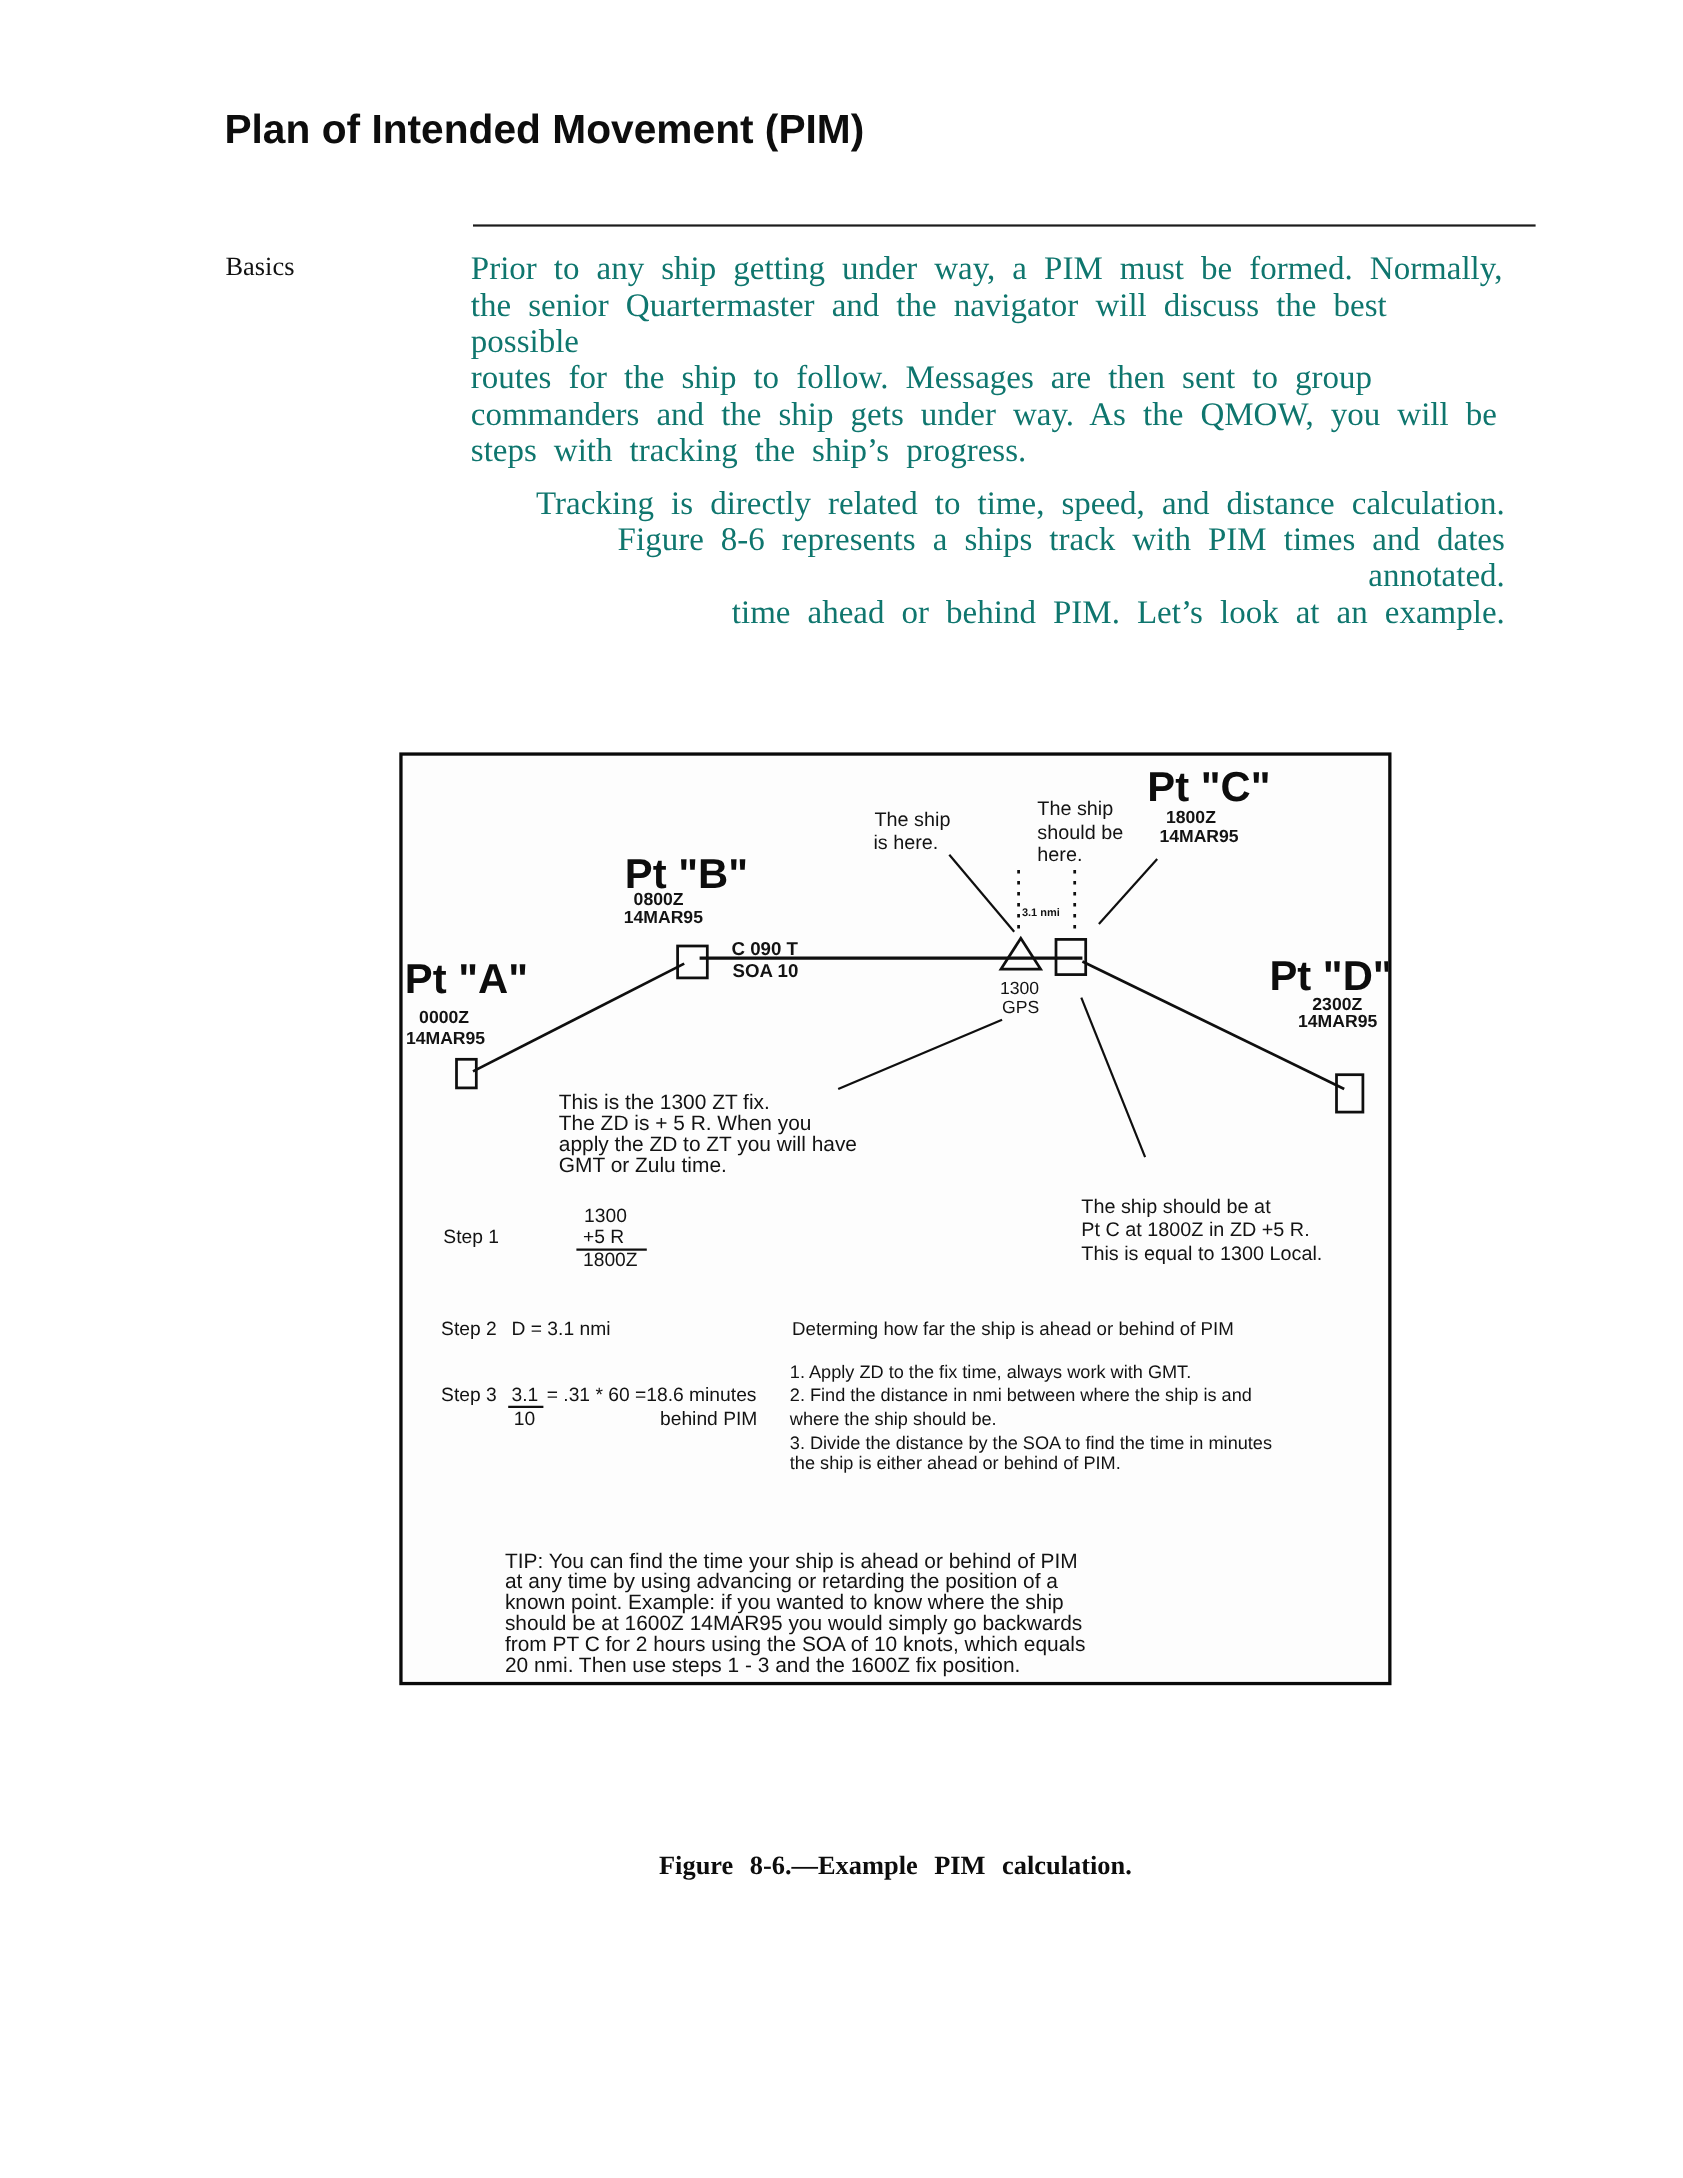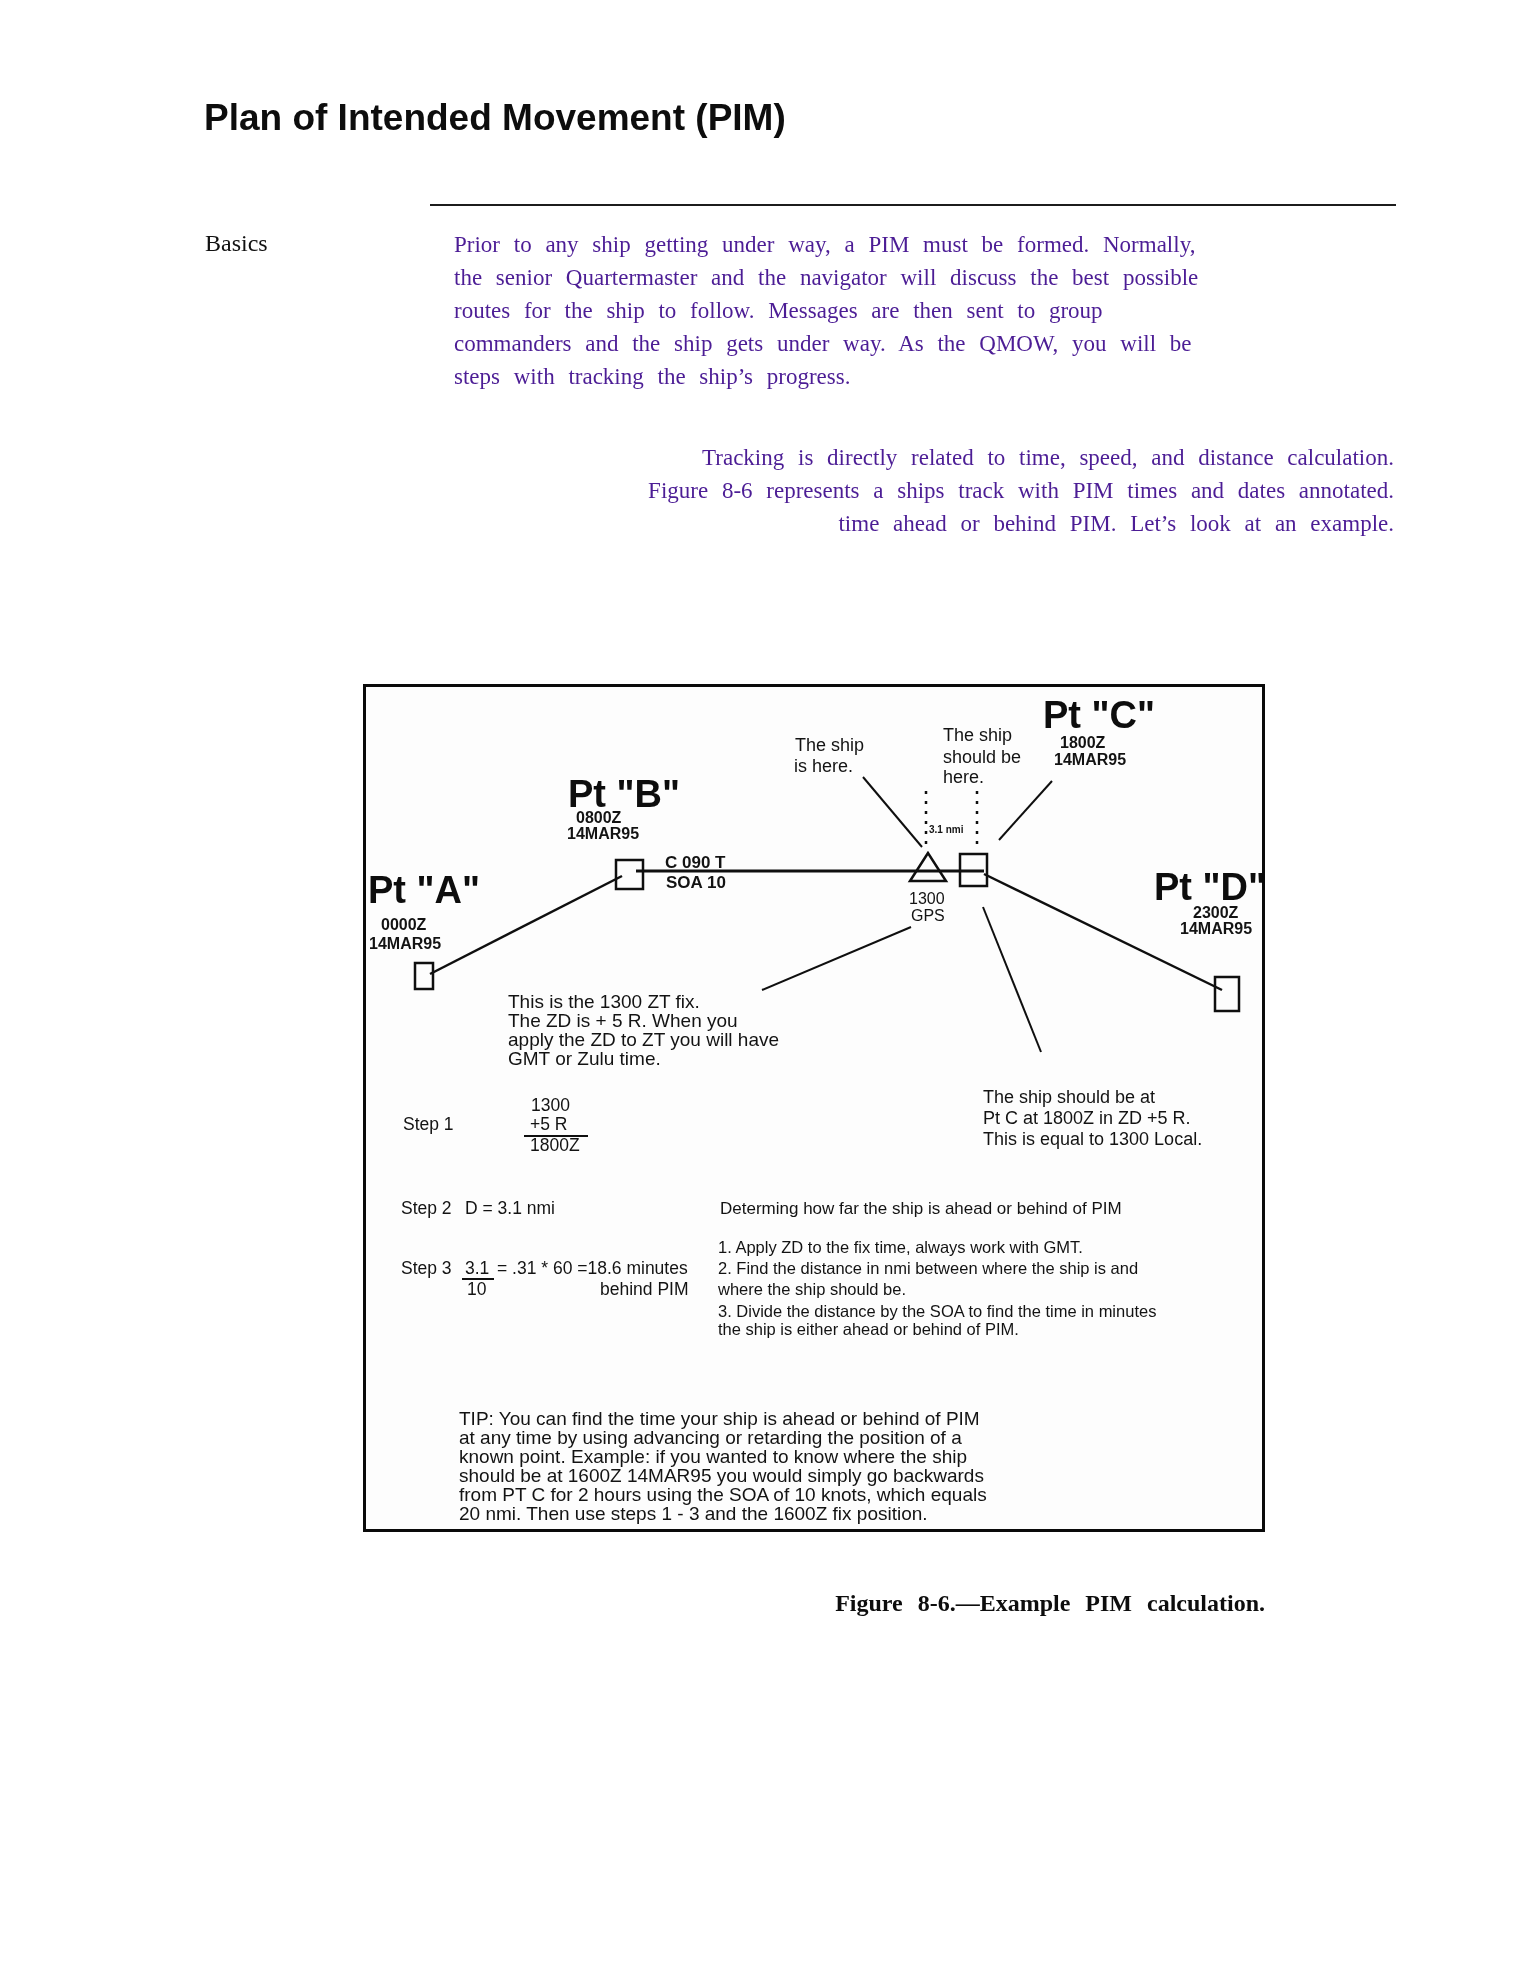--- a/index.html
+++ b/index.html
@@ -19,36 +19,36 @@
   }
   .top-rule{
     position:absolute;left:430px;top:204px;width:966px;height:2px;
     background:#1c1c1c;
   }
   .basics-label{
     position:absolute;left:205px;top:230px;
     font-weight:normal;font-size:24px;
   }
   .body-para{
-    position:absolute;left:454px;width:940px;
-    font-size:23px;line-height:33px;
+    position:absolute;left:428px;width:940px;
+    font-size:30px;line-height:33px;
     word-spacing:8px;
-    color:#4c1d95;
+    color:#0f766e;
   }
   .para1{top:228px;}
   .para2{top:441px;text-align:right;}
   .figure-frame{
     position:absolute;left:363px;top:684px;width:896px;height:842px;
     border:3px solid #0a0a0a;
     background:#fdfdfd;
   }
   .figure-frame svg{display:block;}
   .fig-caption-wrap{
-    position:absolute;left:363px;top:1590px;width:902px;
-    text-align:right;
+    position:absolute;left:363px;top:1684px;width:902px;
+    text-align:center;
   }
   .fig-caption{
     font-weight:bold;font-size:24px;word-spacing:9px;
     color:#0d0d0d;
   }
   .page-number{
     position:absolute;left:363px;top:1762px;width:850px;
     text-align:center;font-size:25px;color:#222;
   }
   

